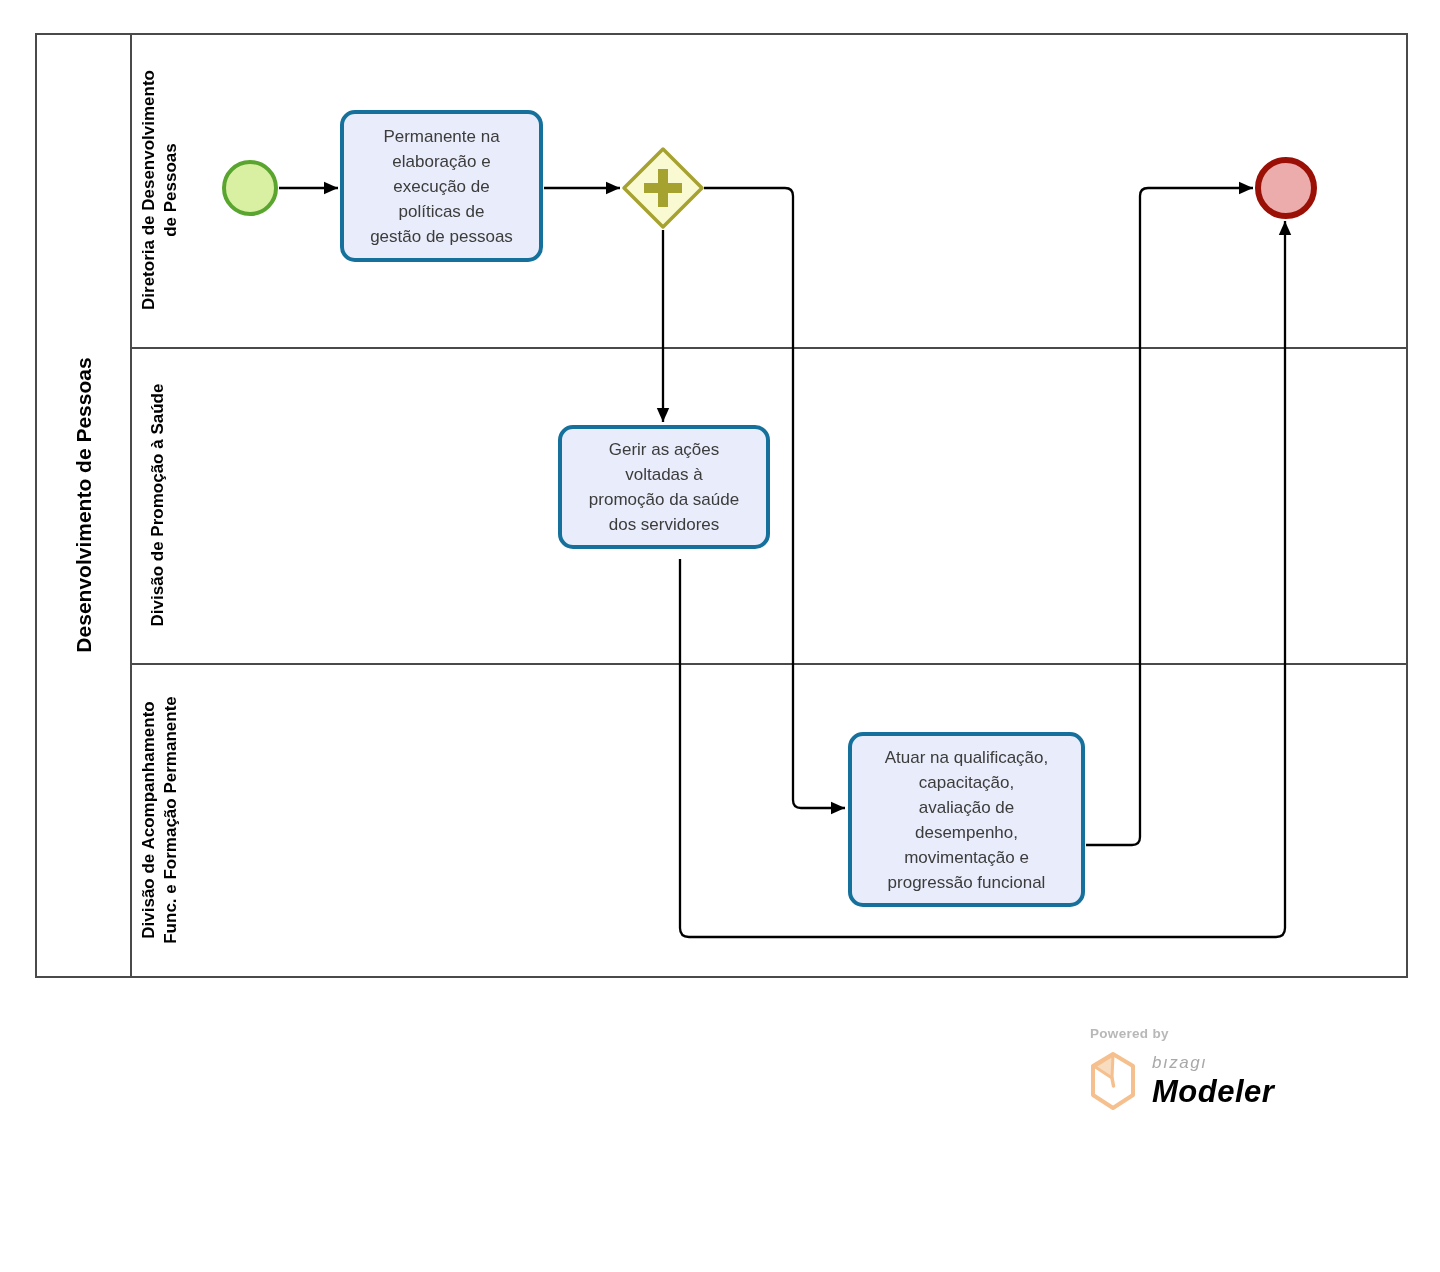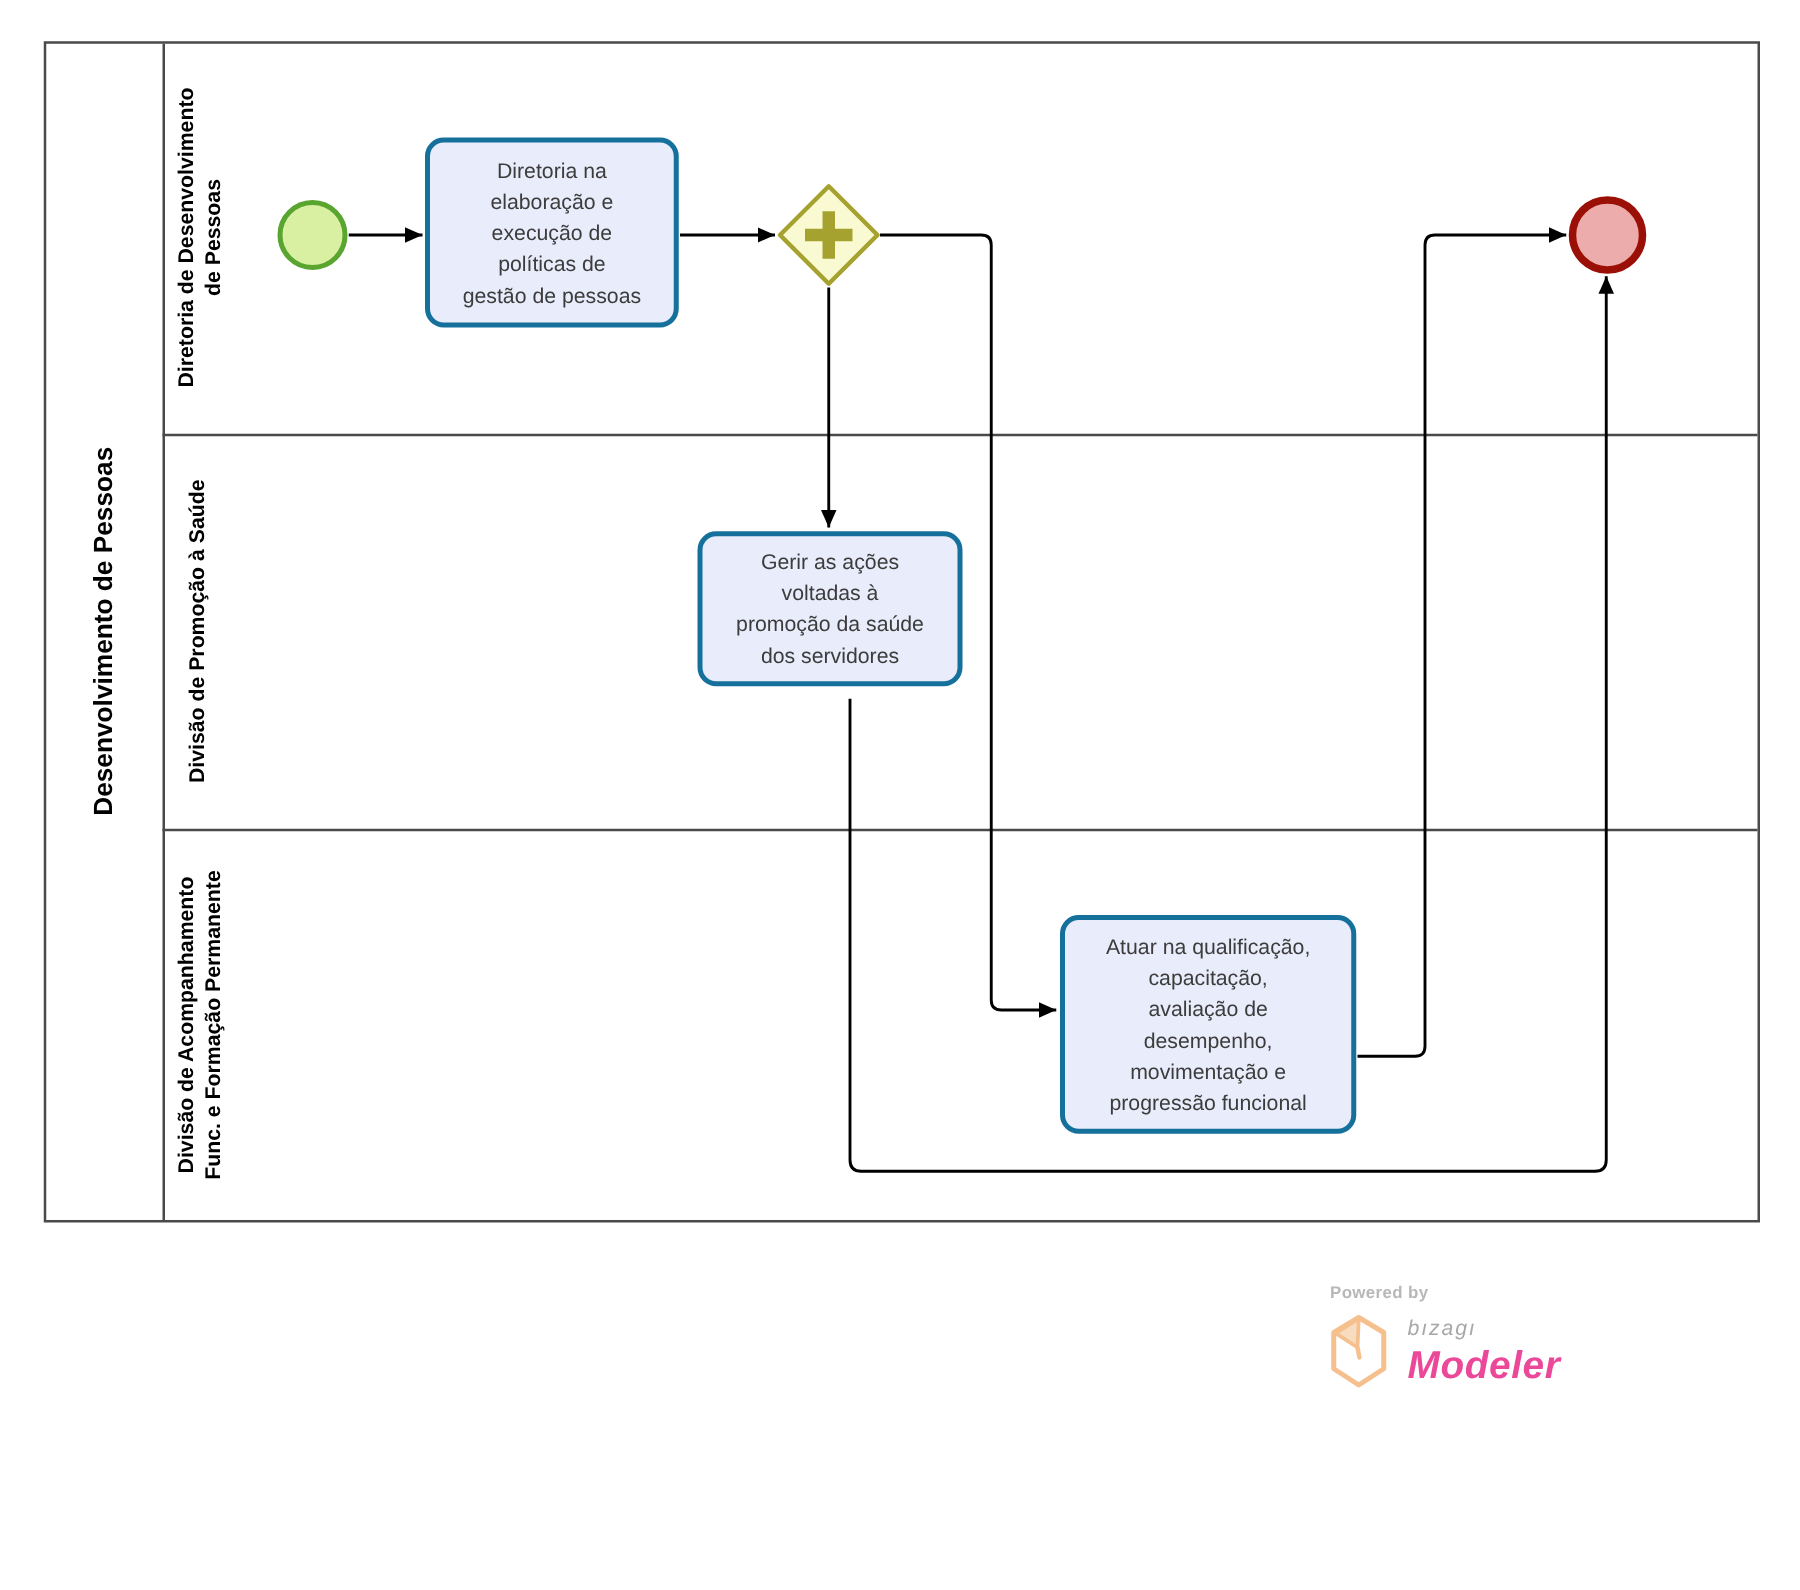--- a/index.html
+++ b/index.html
@@ -43,26 +43,26 @@
     left: 222px; top: 160px; width: 56px; height: 56px;
     background: #d9f0a2; border: 4px solid #59a52f;
   }
   .end-event {
     left: 1255px; top: 157px; width: 62px; height: 62px;
     background: #ecacac; border: 6px solid #9b1006;
   }
   .gateway { position: absolute; left: 621px; top: 146px; width: 84px; height: 84px; }
   .connectors { position: absolute; left: 0; top: 0; pointer-events: none; }
   
-  .branding { position: absolute; left: 1064px; top: 1026px; }
+  .branding { position: absolute; left: 1090px; top: 1026px; }
   .powered-by { font-size: 13.5px; font-weight: bold; color: #b8b8b8; letter-spacing: 0.3px; }
   .brand-row { display: flex; align-items: flex-start; margin-top: 10px; font-style: italic; }
   .brand-text { margin-left: 16px; }
   .bizagi-word { font-size: 17px; color: #a8a8a8; letter-spacing: 1.5px; margin-top: 2px; }
-  .modeler-word { font-size: 31px; font-weight: bold; color: #ec4899; letter-spacing: 0.5px; margin-top: 1px; }
+  .modeler-word { font-size: 31px; font-weight: bold; color: #000000; letter-spacing: 0.5px; margin-top: 1px; }
 </style>
 </head>
 <body>
 
 <div class="canvas">
 
   <div class="pool">
     <div class="pool-title-strip"></div>
     <div class="lane-divider" style="top:312px;"></div>
     <div class="lane-divider" style="top:628px;"></div>
@@ -93,21 +93,21 @@
     <path d="M 544 188 H 620" fill="none" stroke="#000000" stroke-width="2.3" marker-end="url(#arrow)"></path>
     <path d="M 663 230 V 422" fill="none" stroke="#000000" stroke-width="2.3" marker-end="url(#arrow)"></path>
     <path d="M 704 188 H 785 Q 793 188 793 196 V 800 Q 793 808 801 808 H 845" fill="none" stroke="#000000" stroke-width="2.3" marker-end="url(#arrow)"></path>
     <path d="M 680 559 V 928 Q 680 937 689 937 H 1276 Q 1285 937 1285 928 V 221" fill="none" stroke="#000000" stroke-width="2.3" marker-end="url(#arrow)"></path>
     <path d="M 1086 845 H 1132 Q 1140 845 1140 837 V 196 Q 1140 188 1148 188 H 1253" fill="none" stroke="#000000" stroke-width="2.3" marker-end="url(#arrow)"></path>
   </svg>
 
   <div class="event start-event"></div>
 
   <div class="task" style="left:340px; top:110px; width:203px; height:152px;">
-    <span>Diretoria na
+    <span>Permanente na
 elaboração e
 execução de
 políticas de
 gestão de pessoas</span>
   </div>
 
   <div class="gateway">
     <svg width="84" height="84" viewBox="0 0 84 84">
       <polygon points="42,3 81,42 42,81 3,42" fill="#f9f9d2" stroke="#a6a22f" stroke-width="3.5" stroke-linejoin="round"></polygon>
       <path d="M23 42 H61 M42 23 V61" stroke="#a6a22f" stroke-width="10" fill="none"></path>

